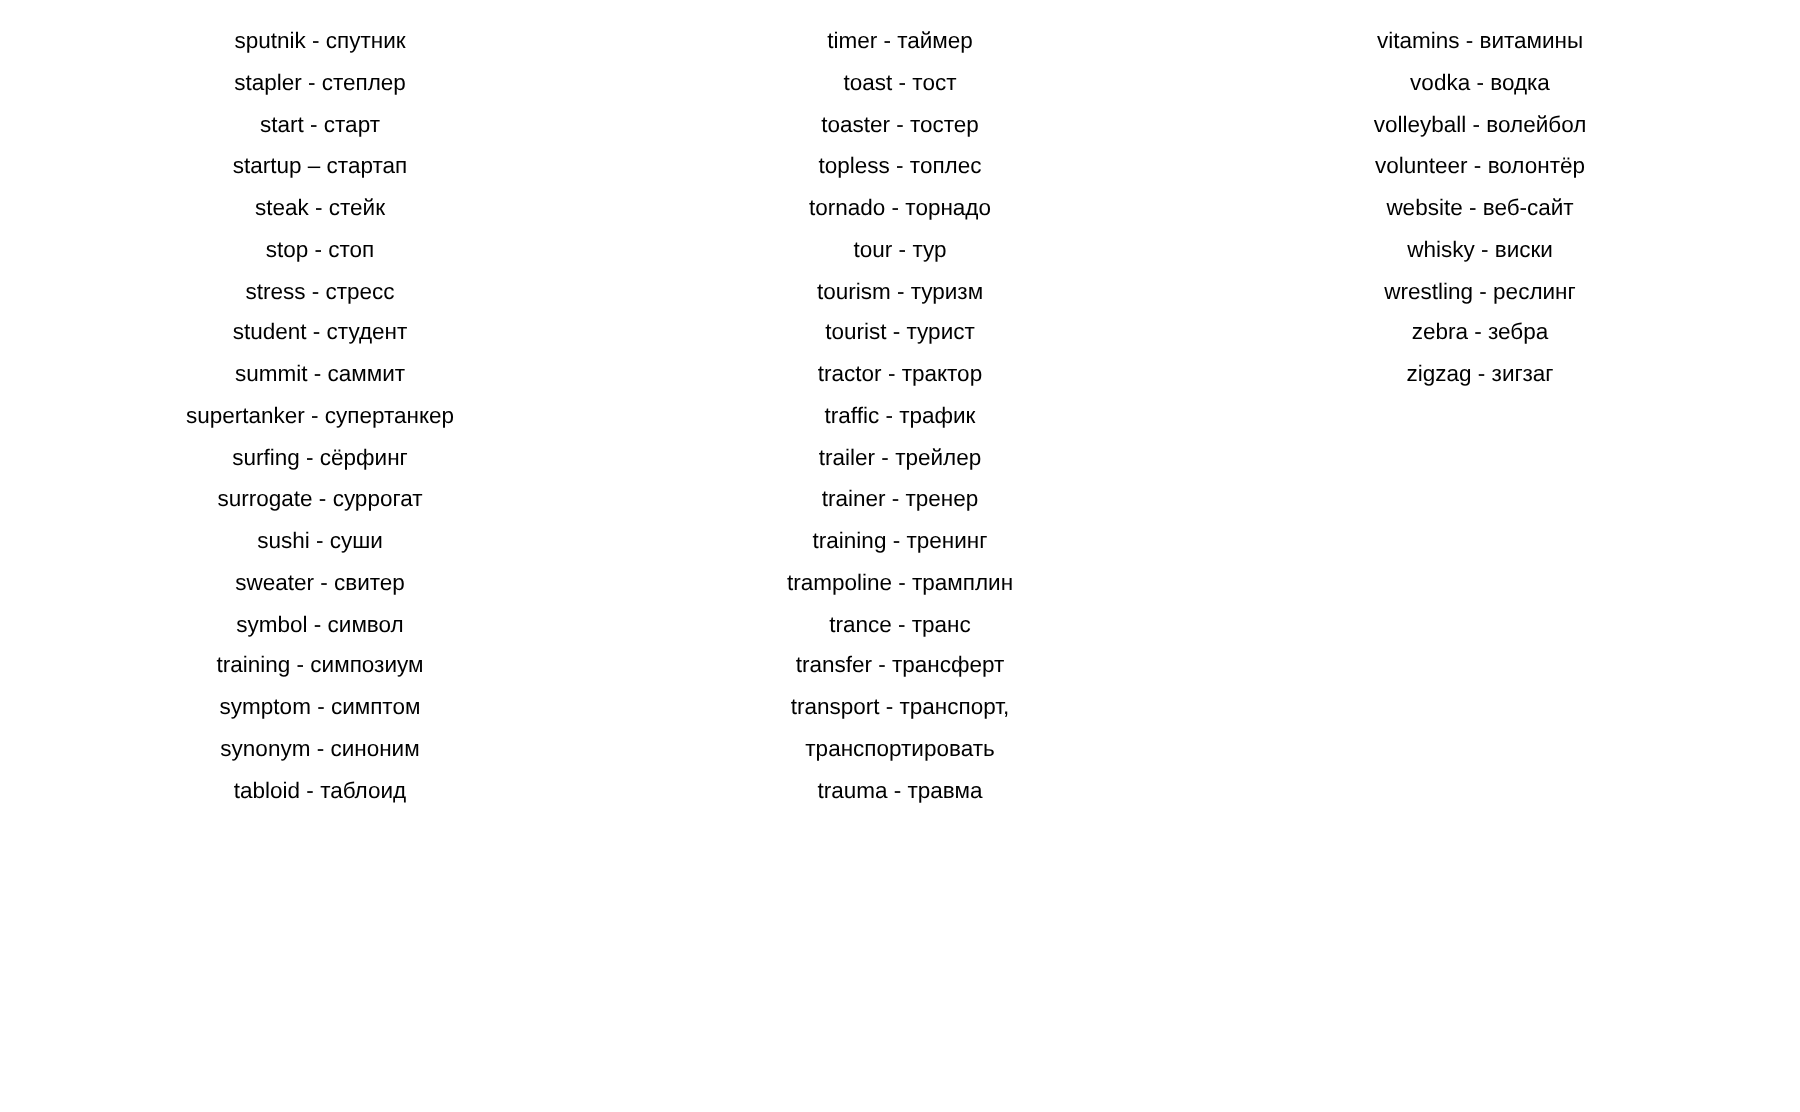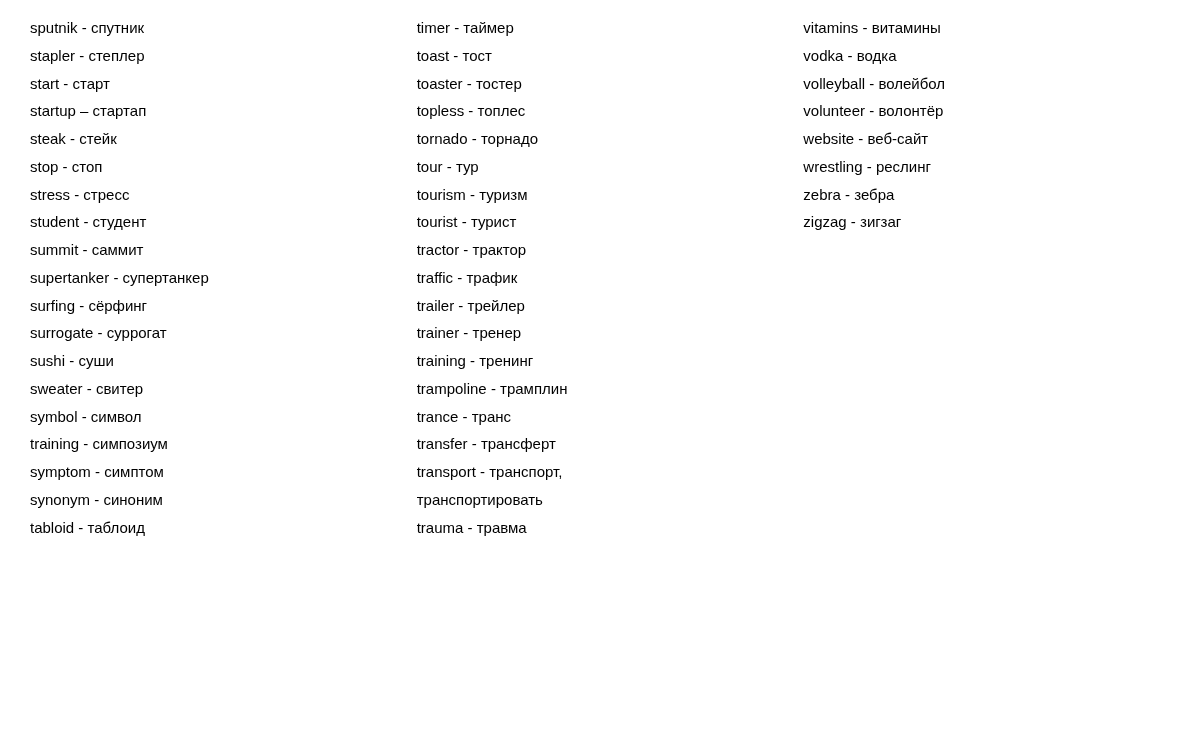--- a/index.html
+++ b/index.html
@@ -18,20 +18,21 @@
     }
     .columns-container {
       display: flex;
       flex-direction: row;
       gap: 0;
       width: 100%;
     }
     .column {
       flex: 1;
       padding: 4px 10px;
+      text-align: center;
     }
     .word-entry {
       line-height: 1.85;
       white-space: nowrap;
     }
     .word-entry span {
       font-size: 15px;
     }
   </style>
 </head>
@@ -80,17 +81,18 @@
       <div class="word-entry"><span>transport</span><span> - </span><span>транспорт,</span></div>
       <div class="word-entry"><span>транспортировать</span></div>
       <div class="word-entry"><span>trauma</span><span>  - </span><span>травма</span></div>
     </div>
     <div class="column">
       <div class="word-entry"><span>vitamins</span><span> - </span><span>витамины</span></div>
       <div class="word-entry"><span>vodka</span><span>  - </span><span>водка</span></div>
       <div class="word-entry"><span>volleyball</span><span> - </span><span>волейбол</span></div>
       <div class="word-entry"><span>volunteer</span><span> - </span><span>волонтёр</span></div>
       <div class="word-entry"><span>website</span><span>  - </span><span>веб-сайт</span></div>
+      <div class="word-entry"><span>whisky</span><span>  - </span><span>виски</span></div>
       <div class="word-entry"><span>wrestling</span><span>  - </span><span>реслинг</span></div>
       <div class="word-entry"><span>zebra</span><span>  - </span><span>зебра</span></div>
       <div class="word-entry"><span>zigzag</span><span> - </span><span>зигзаг</span></div>
     </div>
   </div>
 
 </body></html>

